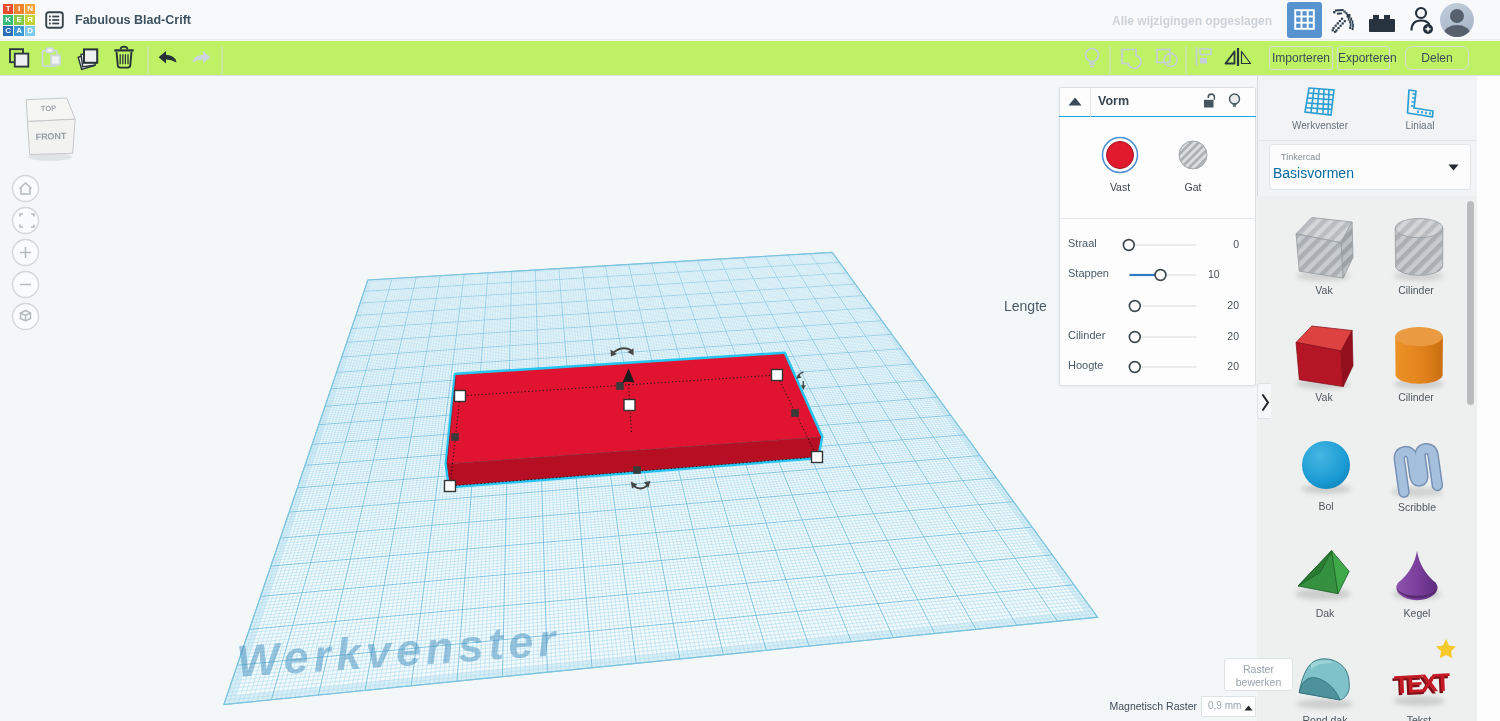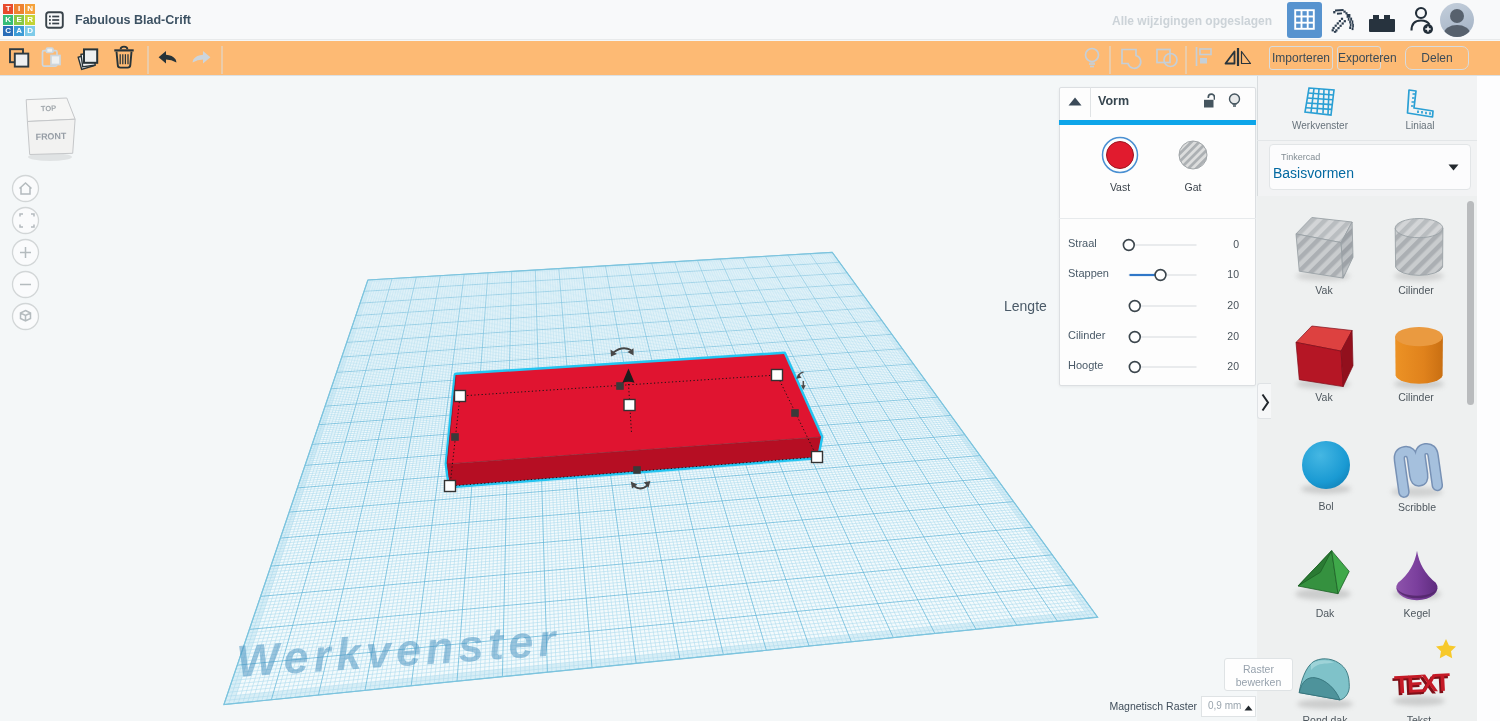--- a/index.html
+++ b/index.html
@@ -145,21 +145,21 @@
         <line x1="16.4" y1="23" x2="21.6" y2="23"></line>
         <line x1="19" y1="20.4" x2="19" y2="25.6"></line>
       </g>
  </svg>
  <div class="abs" style="left:1440px;top:3px;width:34px;height:34px;border-radius:50%;background:linear-gradient(160deg,#c4cfdc,#a2b1c3);overflow:hidden">
   <div class="abs" style="left:10px;top:6px;width:14px;height:14px;border-radius:50%;background:#57616d"></div>
   <div class="abs" style="left:4px;top:22px;width:26px;height:17px;border-radius:50%;background:#57616d"></div>
  </div>
 </div>
 
-<div class="abs" style="left:0;top:41px;width:1500px;height:35px;background:#fdba74;border-bottom:1px solid #dce0e2">
+<div class="abs" style="left:0;top:41px;width:1500px;height:35px;background:#bef264;border-bottom:1px solid #dce0e2">
  <svg class="abs" style="left:0;top:0" width="1500" height="35" viewBox="0 0 1500 35">
   <g stroke="#2e3a40" stroke-width="1.9" fill="none">
    <rect x="10" y="8.2" width="13" height="13"></rect>
    <rect x="14.8" y="12.6" width="13.5" height="13" fill="#eef0f1"></rect>
   </g>
   <g stroke="#cdd7df" stroke-width="1.7" fill="none">
    <rect x="42.5" y="9.6" width="14.5" height="15.5" rx="1.5"></rect>
    <rect x="46.5" y="7" width="6.5" height="4.5" rx="1" fill="#eef0f1"></rect>
    <rect x="51" y="14.5" width="9" height="9" fill="#eef0f1"></rect>
   </g>
@@ -201,21 +201,21 @@
         <rect x="1200" y="8" width="11" height="5.5" fill="none" stroke="#c5cfd8" stroke-width="1.6"></rect>
         <rect x="1200" y="17" width="7" height="5.5" fill="#c5cfd8"></rect>
       </g>
   <g>
         <path d="M1238 7 v18" stroke="#28343c" stroke-width="2.2"></path>
      <path d="M1234.5 10.5 v12 l-9,0 z" fill="none" stroke="#28343c" stroke-width="1.8" stroke-linejoin="round"></path>
      <path d="M1241.5 10.5 v12 l9,0 z" fill="none" stroke="#28343c" stroke-width="1.2" stroke-linejoin="round"></path>
       </g>
  </svg>
  <div class="abs" style="left:1269px;top:5px;width:64px;height:24px;border:1px solid #d7dcdf;border-radius:3px;font-size:12px;color:#3c4b57;text-align:center;line-height:23px">Importeren</div>
- <div class="abs" style="left:1337px;top:5px;width:44px;height:24px;border:1px solid #d7dcdf;border-radius:3px;font-size:12px;color:#3c4b57;text-align:center;line-height:23px">Exporteren</div>
+ <div class="abs" style="left:1337px;top:5px;width:53px;height:24px;border:1px solid #d7dcdf;border-radius:3px;font-size:12px;color:#3c4b57;text-align:center;line-height:23px">Exporteren</div>
  <div class="abs" style="left:1405px;top:5px;width:64px;height:24px;border:1px solid #d7dcdf;border-radius:7px;font-size:12px;color:#3c4b57;text-align:center;line-height:23px">Delen</div>
 </div>
 
 <svg class="abs" style="left:0;top:76px" width="110" height="260" viewBox="0 0 110 260">
  <ellipse cx="50" cy="81" rx="22" ry="4" fill="#000" opacity="0.08"></ellipse>
  <polygon points="26.2,23.7 66.8,22.0 75.1,43.2 27.4,45.5" fill="#f6f6f5" stroke="#c5c7c9" stroke-width="1"></polygon>
  <polygon points="27.4,45.5 75.1,43.2 72.7,77.3 29.7,78.5" fill="#f2f2f1" stroke="#c5c7c9" stroke-width="1"></polygon>
  <text x="48.5" y="35" font-size="7.5" font-weight="bold" fill="#9fa5aa" text-anchor="middle" transform="rotate(-3 48 32)">TOP</text>
  <text x="51" y="63.5" font-size="9" font-weight="bold" fill="#979ea6" text-anchor="middle" transform="rotate(-2 50 60)">FRONT</text>
  <g fill="rgba(255,255,255,0.5)" stroke="#d2d6d7" stroke-width="1.3">
@@ -228,21 +228,21 @@
  <g stroke="#b4bbbe" stroke-width="1.5" fill="none">
   <path d="M19.5 112.5 l6,-5.5 6,5.5 M21 111.5 v6.5 h9 v-6.5"></path>
   <path d="M20 140.5 v-2.5 h3 M31 138 h3 v2.5 M34 148.5 v2.5 h-3 M23 151 h-3 v-2.5"></path>
   <path d="M20 176.5 h11 M25.5 171 v11"></path>
   <path d="M20 208.5 h11"></path>
   <path d="M25.5 234.5 l5,2.5 v5.5 l-5,2.5 -5,-2.5 v-5.5 z M20.5 237 l5,2.5 5,-2.5 M25.5 239.5 v5.5"></path>
  </g>
 </svg>
 
 <div class="abs" style="left:1059px;top:87px;width:197px;height:299px;background:#fdfdfd;border:1px solid #dcdfe2;border-radius:2px;box-shadow:0 1px 3px rgba(0,0,0,0.06)"></div>
-<div class="abs" style="left:1059px;top:87px;width:197px;height:38px;border-bottom:5px solid #0ea5e9">
+<div class="abs" style="left:1059px;top:87px;width:197px;height:30px;border-bottom:1px solid #0ea5e9">
  <svg class="abs" style="left:9px;top:10px" width="14" height="9" viewBox="0 0 14 9">
       <polygon points="7,0.5 13.5,8.5 0.5,8.5" fill="#3b4a58"></polygon>
     </svg>
  <div class="abs" style="left:30.5px;top:0;width:1px;height:30px;background:#e0e3e5"></div>
  <div class="abs" style="left:39px;top:7px;font-size:12.5px;font-weight:bold;color:#374650">Vorm</div>
  <svg class="abs" style="left:144px;top:6px" width="12" height="15" viewBox="0 0 12 15">
   <rect x="1" y="6.8" width="9.5" height="7.7" fill="#45555f"></rect>
   <path d="M5.3 5 V4.2 a3.1 3.1 0 0 1 6.2,0 V6.8" fill="none" stroke="#45555f" stroke-width="1.7"></path>
  </svg>
  <svg class="abs" style="left:169px;top:6px" width="13" height="16" viewBox="0 0 13 16">
@@ -269,21 +269,21 @@
     <line x1="1128.5" y1="244.7" x2="1196.5" y2="244.7" stroke="#e2e5e7" stroke-width="1.6"></line>
  <circle cx="1128.8" cy="244.7" r="5.4" fill="#fff" stroke="#3c464d" stroke-width="1.6"></circle>
   </svg>
  <div class="abs" style="left:1208px;top:237.7px;width:31px;text-align:right;font-size:10.5px;color:#49525a">0</div>
 <div class="abs" style="left:1068px;top:266.9px;font-size:11px;color:#4a5a68">Stappen</div>
  <svg class="abs" style="left:1120px;top:264.9px" width="86" height="20" viewBox="1120 264.9 86 20">
     <line x1="1128.5" y1="274.9" x2="1196.5" y2="274.9" stroke="#e2e5e7" stroke-width="1.6"></line>
     <line x1="1129.5" y1="274.9" x2="1160.5" y2="274.9" stroke="#3077c8" stroke-width="2.2"></line>
  <circle cx="1160.5" cy="274.9" r="5.4" fill="#fff" stroke="#3c464d" stroke-width="1.6"></circle>
   </svg>
- <div class="abs" style="left:1208px;top:267.9px;width:31px;text-align:right;font-size:10.5px;color:#49525a">10</div>
+ <div class="abs" style="left:1208px;top:267.9px;width:31px;font-size:10.5px;color:#49525a">10</div>
 <div class="abs" style="left:1004px;top:297.8px;font-size:14px;color:#4a5a68">Lengte</div>
  <svg class="abs" style="left:1120px;top:295.8px" width="86" height="20" viewBox="1120 295.8 86 20">
     <line x1="1128.5" y1="305.8" x2="1196.5" y2="305.8" stroke="#e2e5e7" stroke-width="1.6"></line>
  <circle cx="1134.8" cy="305.8" r="5.4" fill="#fff" stroke="#3c464d" stroke-width="1.6"></circle>
   </svg>
  <div class="abs" style="left:1208px;top:298.8px;width:31px;text-align:right;font-size:10.5px;color:#49525a">20</div>
 <div class="abs" style="left:1068px;top:328.7px;font-size:11px;color:#4a5a68">Cilinder</div>
  <svg class="abs" style="left:1120px;top:326.7px" width="86" height="20" viewBox="1120 326.7 86 20">
     <line x1="1128.5" y1="336.7" x2="1196.5" y2="336.7" stroke="#e2e5e7" stroke-width="1.6"></line>
  <circle cx="1134.8" cy="336.7" r="5.4" fill="#fff" stroke="#3c464d" stroke-width="1.6"></circle>

